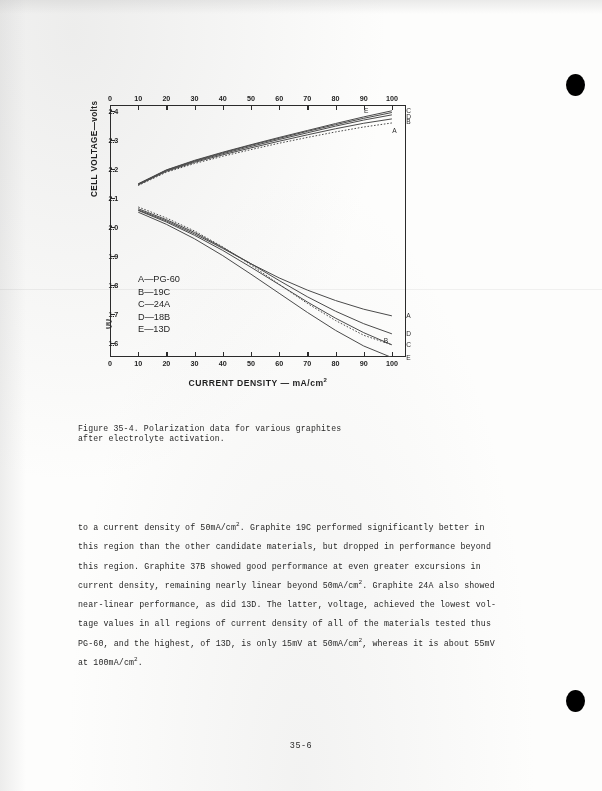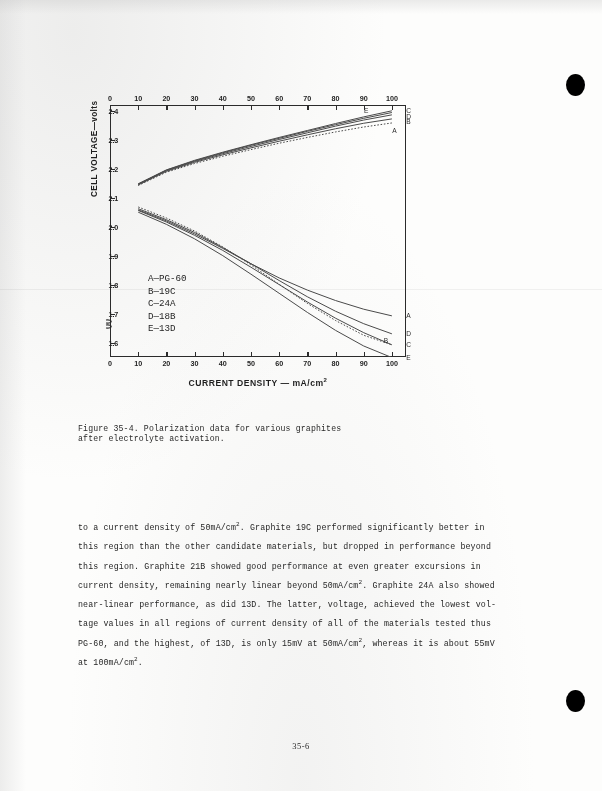--- a/index.html
+++ b/index.html
@@ -125,23 +125,23 @@
     font-size:8.6px;
     font-weight:bold;
     color:#1f1f1f;
     letter-spacing:0.5px;
     white-space:nowrap;
   }
   #xlabel sup{font-size:6px;}
 
   #legend{
     position:absolute;
-    left:38px;
+    left:28px;
     top:168px;
-    font-family:Liberation Mono, monospace;
+    font-family:Liberation Sans, sans-serif;
     font-size:9.2px;
     color:#1f1f1f;
     line-height:12.6px;
     white-space:nowrap;
   }
   .legend-row{display:block;}
 
   .curve-label{
     position:absolute;
     font-family:"Liberation Sans", sans-serif;
@@ -181,21 +181,21 @@
     color:#262626;
     letter-spacing:0.12px;
   }
   #body-text p{margin:0;white-space:nowrap;}
   #body-text sup{font-size:6px;vertical-align:super;line-height:0;}
   #page-number{
     position:absolute;
     left:0; right:0;
     top:741px;
     text-align:center;
-    font-family:Liberation Serif, serif;
+    font-family:Liberation Mono, monospace;
     font-size:8.5px;
     color:#2a2a2a;
     letter-spacing:0.5px;
   }
 </style>
 </head>
 <body>
 
 <div id="page">
 
@@ -320,21 +320,21 @@
         </div>
     </div>
   </div>
 
   <div id="caption">Figure 35-4.  Polarization data for various graphites
 after electrolyte activation.</div>
 
   <div id="body-text">
       <p>to a current density of 50mA/cm<sup>2</sup>.  Graphite 19C performed significantly better in</p>
       <p>this region than the other candidate materials, but dropped in performance beyond</p>
-      <p>this region.  Graphite 21B showed good performance at even greater excursions in</p>
+      <p>this region.  Graphite 37B showed good performance at even greater excursions in</p>
       <p>current density, remaining nearly linear beyond 50mA/cm<sup>2</sup>.  Graphite 24A also showed</p>
       <p>near-linear performance, as did 13D.  The latter, voltage, achieved the lowest vol-</p>
       <p>tage values in all regions of current density of all of the materials tested thus</p>
       <p>PG-60, and the highest, of 13D, is only 15mV at 50mA/cm<sup>2</sup>, whereas it is about 55mV</p>
       <p>at 100mA/cm<sup>2</sup>.</p>
     </div>
 
   <div id="page-number">35-6</div>
 
 </div>

